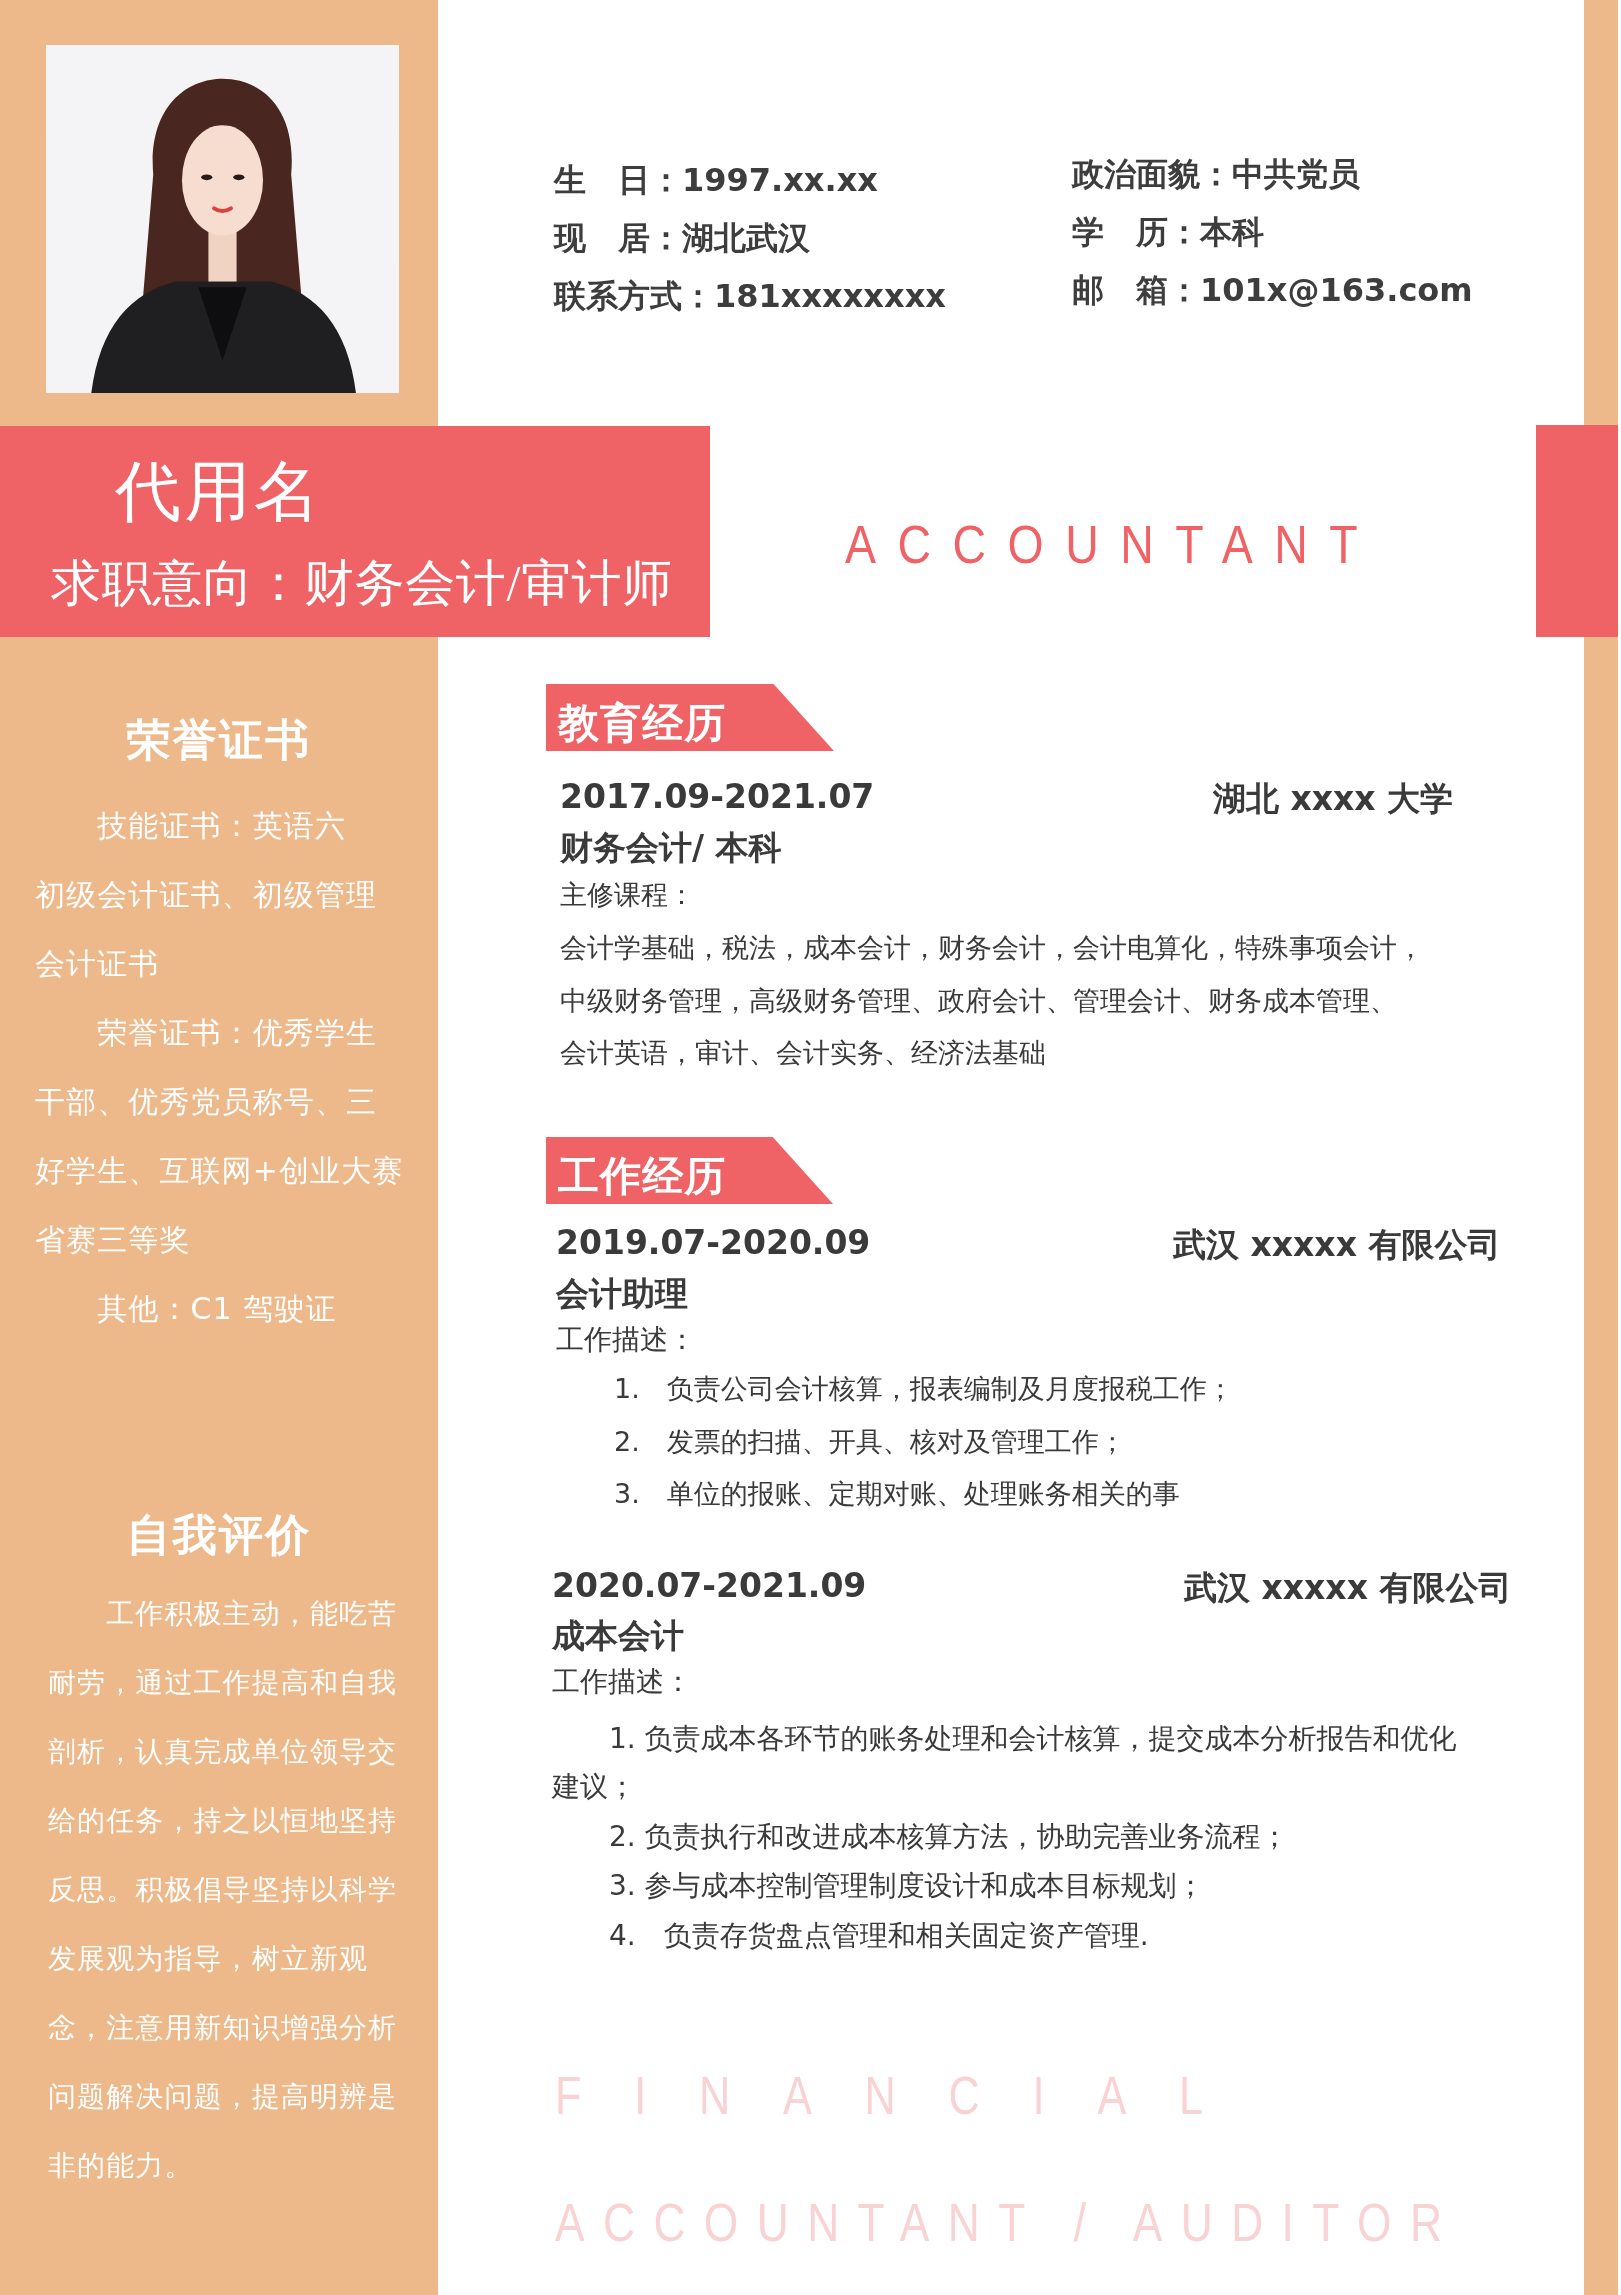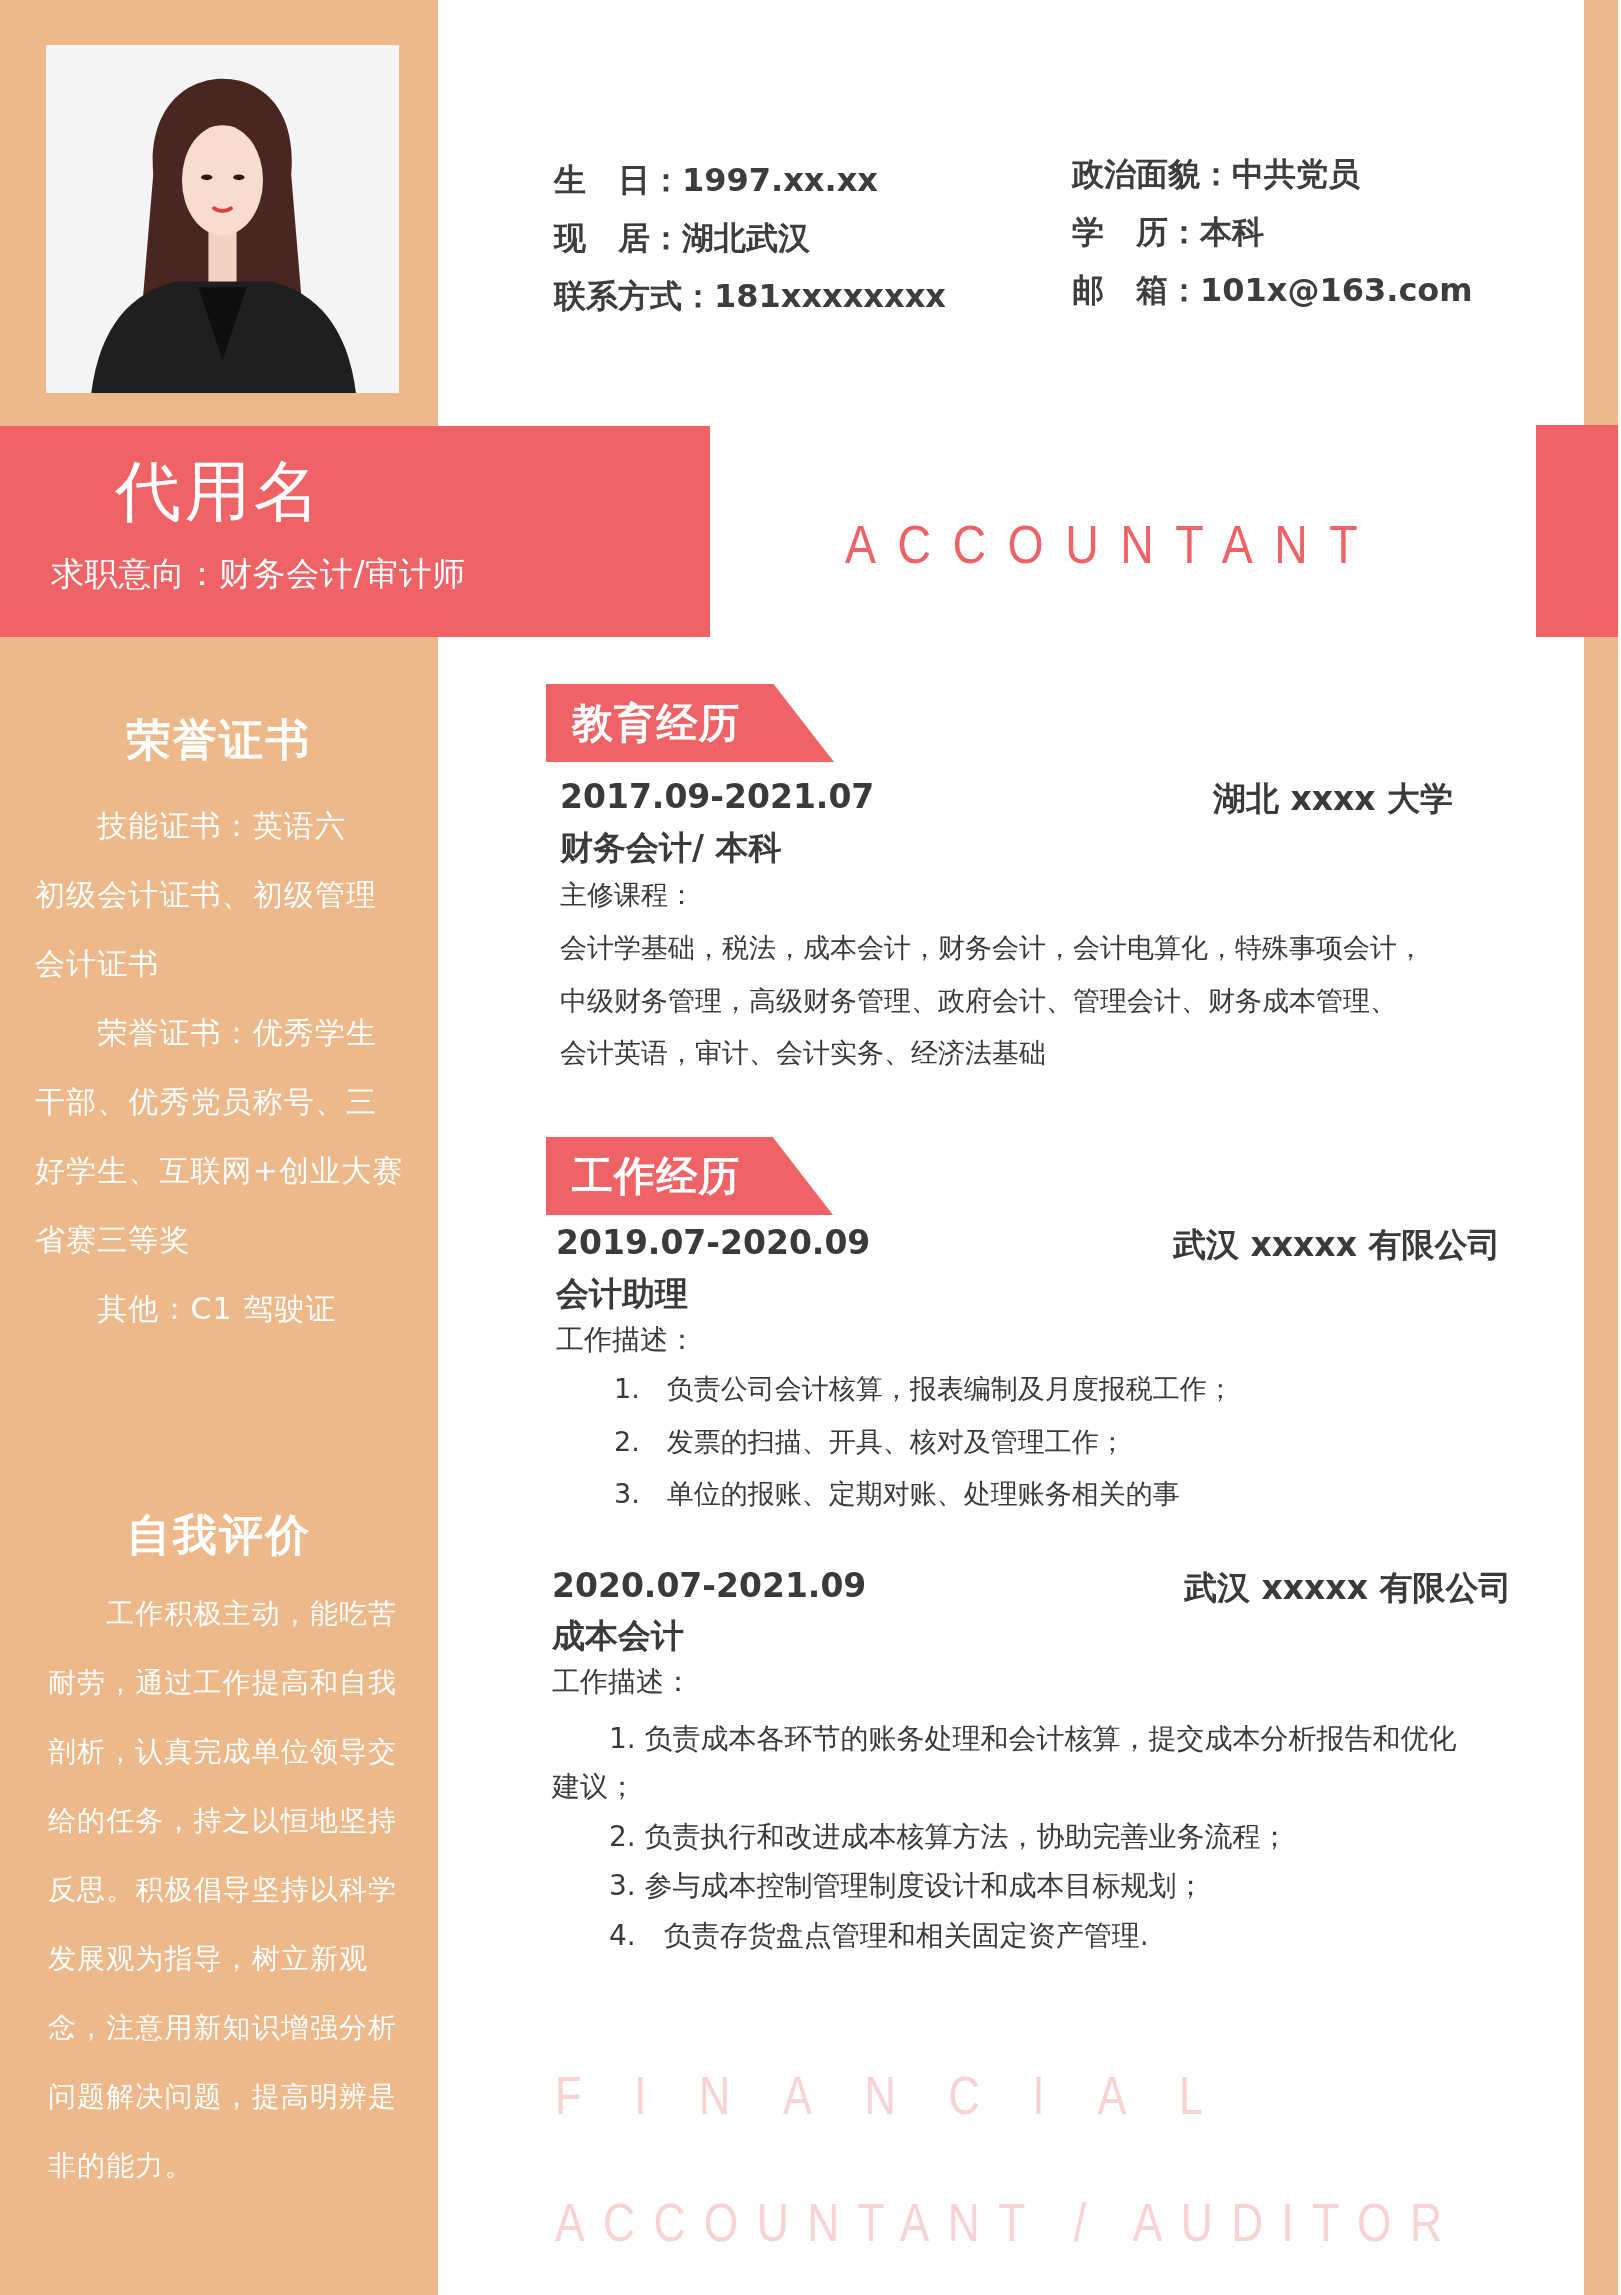--- a/index.html
+++ b/index.html
@@ -8,32 +8,32 @@
 
   .sidebar { position: absolute; left: 0; top: 0; width: 438px; height: 2295px; background: #EDB98A; }
   .right-stripe { position: absolute; left: 1584px; top: 0; width: 34px; height: 2295px; background: #EDB98A; }
   .right-block { position: absolute; left: 1536px; top: 425px; width: 82px; height: 212px; background: #EF6266; }
 
   .photo { position: absolute; left: 46px; top: 45px; width: 353px; height: 348px; background: linear-gradient(180deg, #fafafa 0%, #f0f0f2 100%); overflow: hidden; }
   .photo svg { width: 100%; height: 100%; display: block; }
 
   .name-banner { position: absolute; left: 0; top: 426px; width: 710px; height: 211px; background: #EF6266; color: #fff; }
   .name { position: absolute; left: 115px; top: 24px; font-size: 66px; font-weight: normal; letter-spacing: 3.4px; line-height: 84px; }
-  .intent { position: absolute; left: 51px; top: 117px; font-size: 33px; line-height: 62px; letter-spacing: 0.6px; }
+  .intent { position: absolute; left: 51px; top: 126px; font-size: 50px; line-height: 62px; letter-spacing: 0.6px; font-family: Liberation Serif, serif; }
 
   .info { position: absolute; font-size: 32px; font-weight: bold; color: #3d3d3d; line-height: 41px; white-space: nowrap; }
   .info .lbl { display: inline-block; margin-top: 16px; }
 
   .accountant { position: absolute; left: 845px; top: 510px; font-family: "Liberation Sans", sans-serif; font-size: 54px; color: #EF6266; letter-spacing: 25px; line-height: 68px; transform: scaleX(0.86); transform-origin: left center; }
 
   .side-title { position: absolute; width: 438px; left: 0; text-align: center; color: #fff; font-size: 44px; font-weight: bold; letter-spacing: 2.3px; }
   .side-para { position: absolute; color: #fff; font-size: 30px; line-height: 69px; letter-spacing: 1.1px; }
   .side-para p { white-space: nowrap; }
 
-  .sec-tag { position: absolute; height: 78px; color: #fff; font-size: 41px; font-weight: bold; line-height: 78px; padding-left: 26px; }
+  .sec-tag { position: absolute; height: 67px; color: #fff; font-size: 41px; font-weight: bold; line-height: 78px; padding-left: 12px; }
   .sec-tag .bg { position: absolute; inset: 0; background: #EF6266; clip-path: polygon(0 0, 79% 0, 100% 100%, 0 100%); z-index: 0; }
   .sec-tag span.t { position: relative; z-index: 1; letter-spacing: 1.1px; }
 
   .row { position: absolute; white-space: nowrap; color: #3a3a3a; }
   .b58 { font-size: 33px; font-weight: bold; }
   .n48 { font-size: 27px; }
   .n50 { font-size: 28px; }
 
   .watermark1 { position: absolute; left: 555px; top: 2064px; font-family: "Liberation Sans", sans-serif; font-size: 54px; color: #F9D2D3; letter-spacing: 66px; transform: scaleX(0.8); transform-origin: left center; white-space: nowrap; }
   .watermark2 { position: absolute; left: 555px; top: 2191px; font-family: "Liberation Sans", sans-serif; font-size: 54px; color: #F9D2D3; letter-spacing: 22.5px; transform: scaleX(0.82); transform-origin: left center; white-space: nowrap; }

